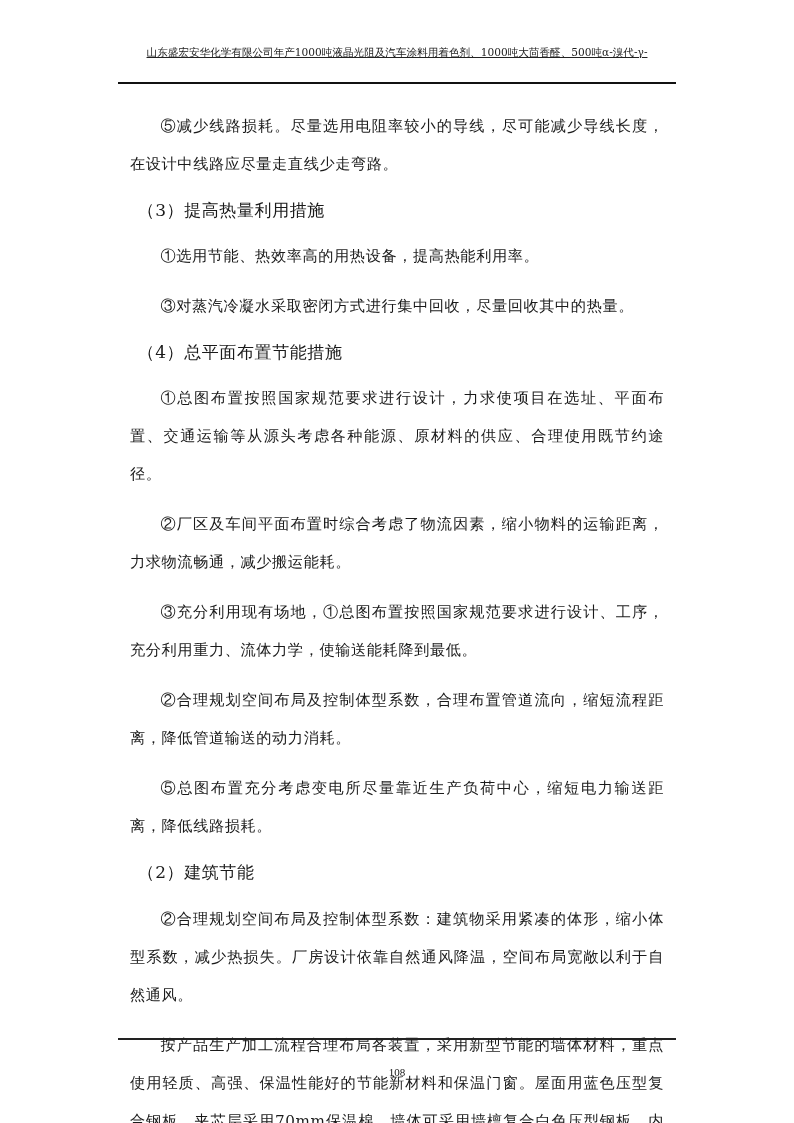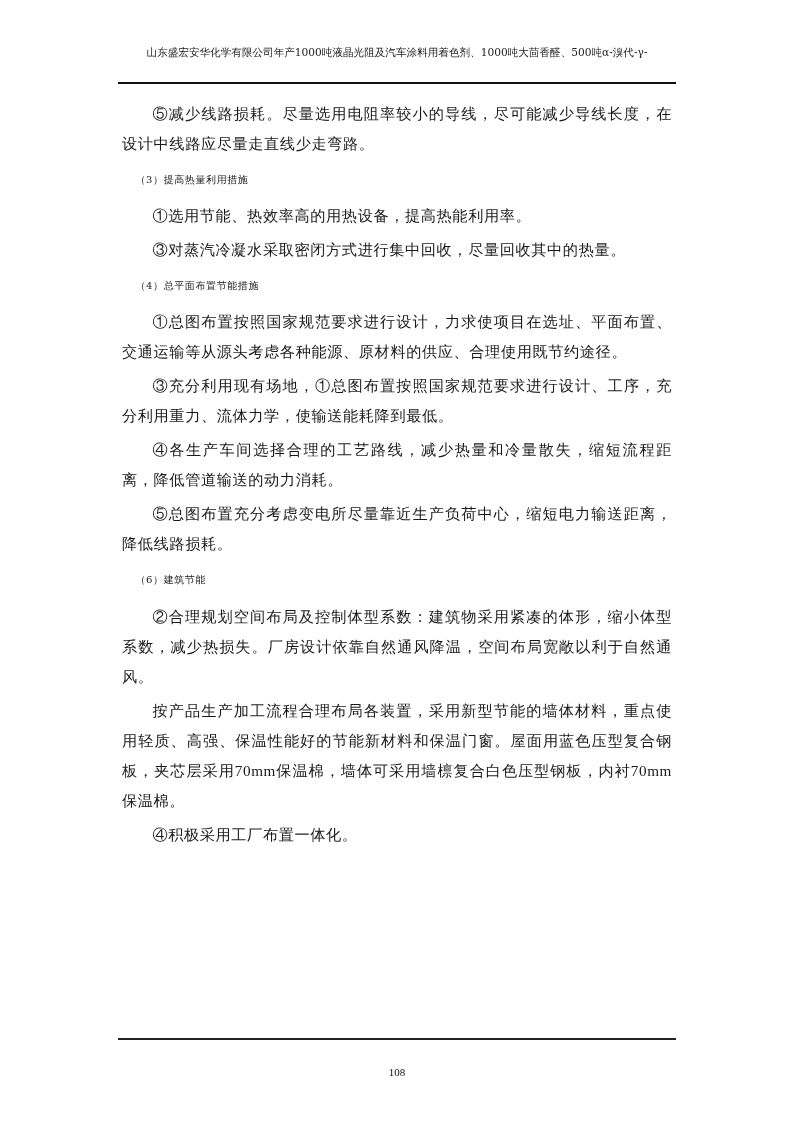--- a/index.html
+++ b/index.html
@@ -1,46 +1,47 @@
 <!DOCTYPE html>
 <html><head>
 <meta charset="utf-8">
 <style>
   html, body { margin: 0; padding: 0; background: #ffffff; }
   body { width: 794px; height: 1123px; position: relative; overflow: hidden;
          font-family: "DejaVu Serif", "Liberation Serif", serif; color: #1a1a1a; }
   .page-header { position: absolute; left: 118px; top: 44px; width: 558px;
-                 text-align: center; font-size: 10.6px; line-height: 17px; color: #222; }
+                 text-align: center; font-size: 10.6px; line-height: 17px; color: #222; text-decoration: underline; }
   .header-rule { position: absolute; left: 118px; top: 82px; width: 558px; height: 2px; background: #111; }
   .body { position: absolute; left: 118px; top: 95px; width: 558px; }
-  .para { font-size: 15.2px; line-height: 30px; margin: 4px; text-align: justify;
-          text-indent: 2em; letter-spacing: 0.6px; font-family: Liberation Serif, serif; }
-  .heading { font-size: 10px; line-height: 30.2px; margin: 6px; text-indent: 1.15em; letter-spacing: 0.6px; }
+  .para { font-size: 15.2px; line-height: 38px; margin: 12px; text-align: justify;
+          text-indent: 2em; letter-spacing: 0.6px; }
+  .heading { font-size: 17px; line-height: 30.2px; margin: 0; text-indent: 1.15em; letter-spacing: 0.6px; }
   .footer-rule { position: absolute; left: 118px; top: 1038px; width: 558px; height: 1.5px; background: #222; }
   .page-number { position: absolute; left: 118px; top: 1041px; width: 558px; text-align: center;
                  font-size: 11px; font-family: "Liberation Serif", serif; color: #111; margin-top: 25px; }
 </style>
 </head>
 <body>
 
 <div class="page-header">
   <div>山东盛宏安华化学有限公司年产1000吨液晶光阻及汽车涂料用着色剂、1000吨大茴香醛、500吨α-溴代-γ-</div>
 </div>
 <div class="header-rule"></div>
 
 <div class="body">
   <p class="para">⑤减少线路损耗。尽量选用电阻率较小的导线，尽可能减少导线长度，在设计中线路应尽量走直线少走弯路。</p>
   <p class="heading">（3）提高热量利用措施</p>
   <p class="para">①选用节能、热效率高的用热设备，提高热能利用率。</p>
   <p class="para">③对蒸汽冷凝水采取密闭方式进行集中回收，尽量回收其中的热量。</p>
   <p class="heading">（4）总平面布置节能措施</p>
   <p class="para">①总图布置按照国家规范要求进行设计，力求使项目在选址、平面布置、交通运输等从源头考虑各种能源、原材料的供应、合理使用既节约途径。</p>
+  <p class="para">②厂区及车间平面布置时综合考虑了物流因素，缩小物料的运输距离，力求物流畅通，减少搬运能耗。</p>
   <p class="para">③充分利用现有场地，①总图布置按照国家规范要求进行设计、工序，充分利用重力、流体力学，使输送能耗降到最低。</p>
-  <p class="para">④各生产车间选择合理的工艺路线，减少热量和冷量散失，缩短流程距离，降低管道输送的动力消耗。</p>
+  <p class="para">②合理规划空间布局及控制体型系数，合理布置管道流向，缩短流程距离，降低管道输送的动力消耗。</p>
   <p class="para">⑤总图布置充分考虑变电所尽量靠近生产负荷中心，缩短电力输送距离，降低线路损耗。</p>
-  <p class="heading">（6）建筑节能</p>
+  <p class="heading">（2）建筑节能</p>
   <p class="para">②合理规划空间布局及控制体型系数：建筑物采用紧凑的体形，缩小体型系数，减少热损失。厂房设计依靠自然通风降温，空间布局宽敞以利于自然通风。</p>
   <p class="para">按产品生产加工流程合理布局各装置，采用新型节能的墙体材料，重点使用轻质、高强、保温性能好的节能新材料和保温门窗。屋面用蓝色压型复合钢板，夹芯层采用70mm保温棉，墙体可采用墙檩复合白色压型钢板，内衬70mm保温棉。</p>
   <p class="para">④积极采用工厂布置一体化。</p>
 </div>
 
 <div class="footer-rule"></div>
 <div class="page-number">108</div>
 
 </body></html>

